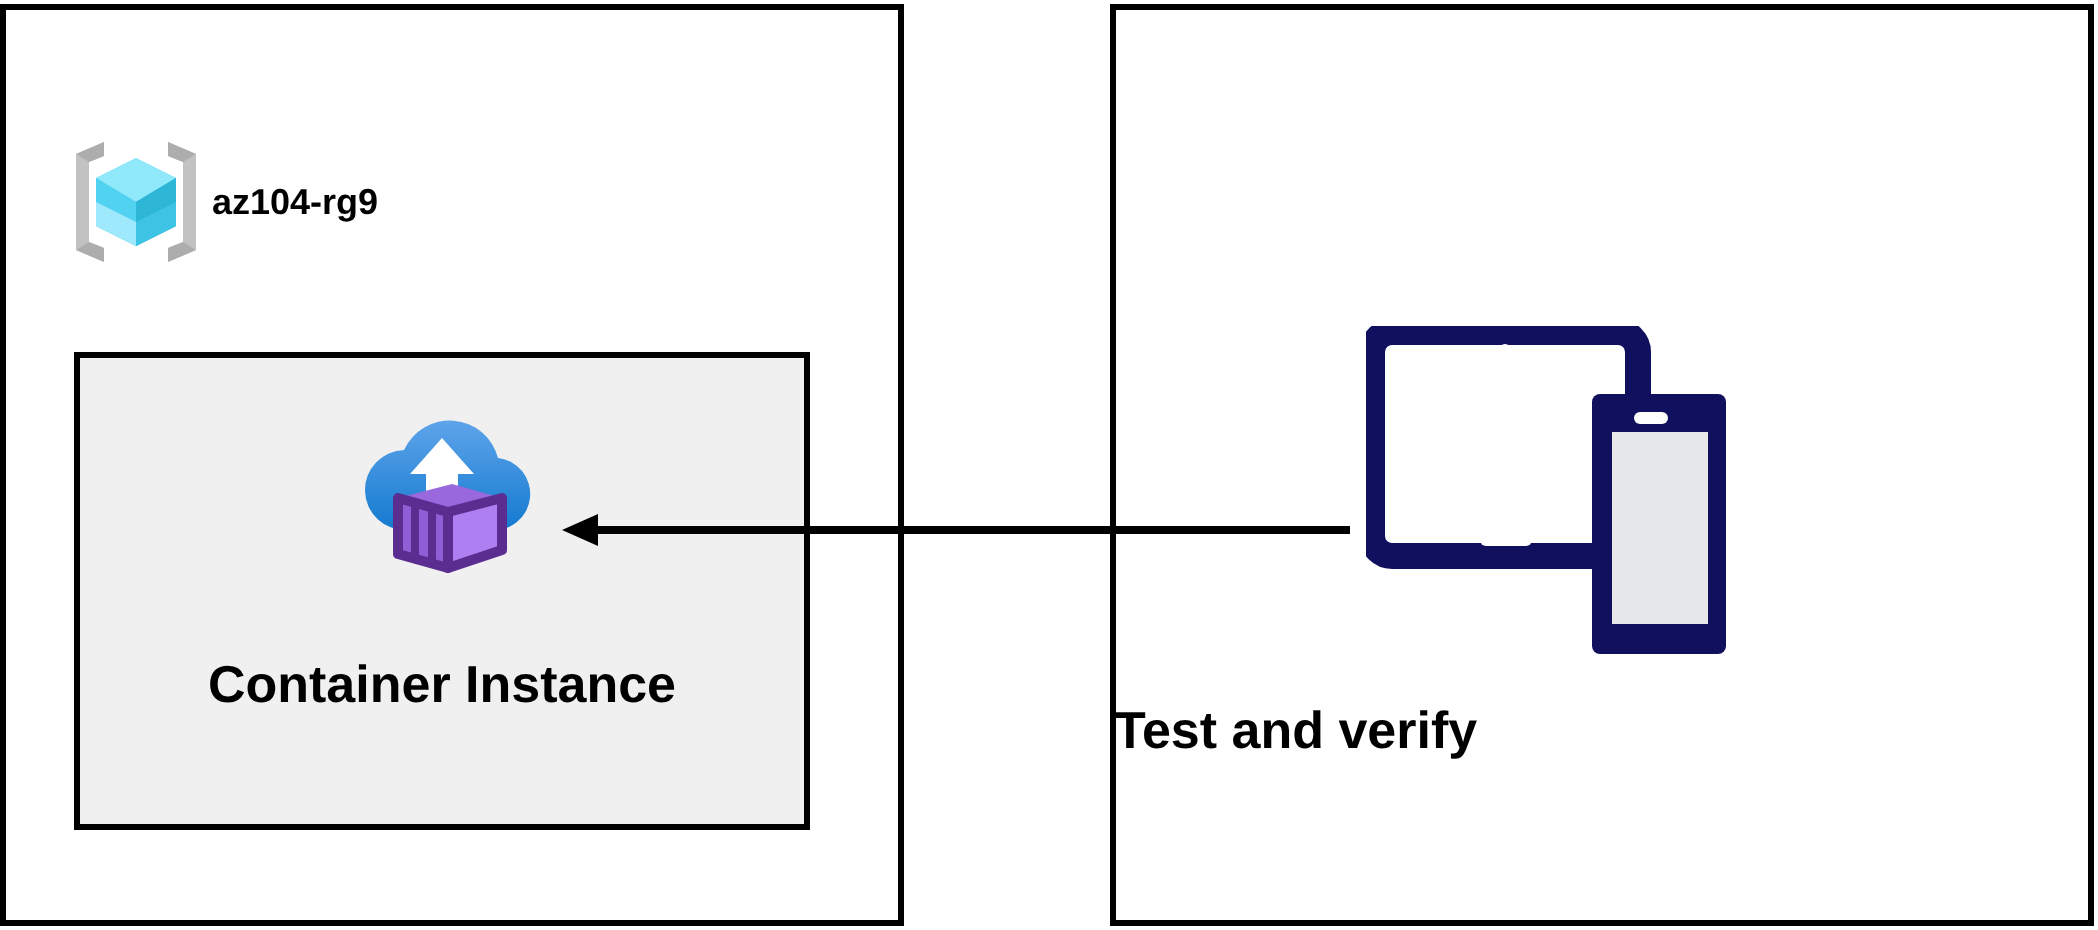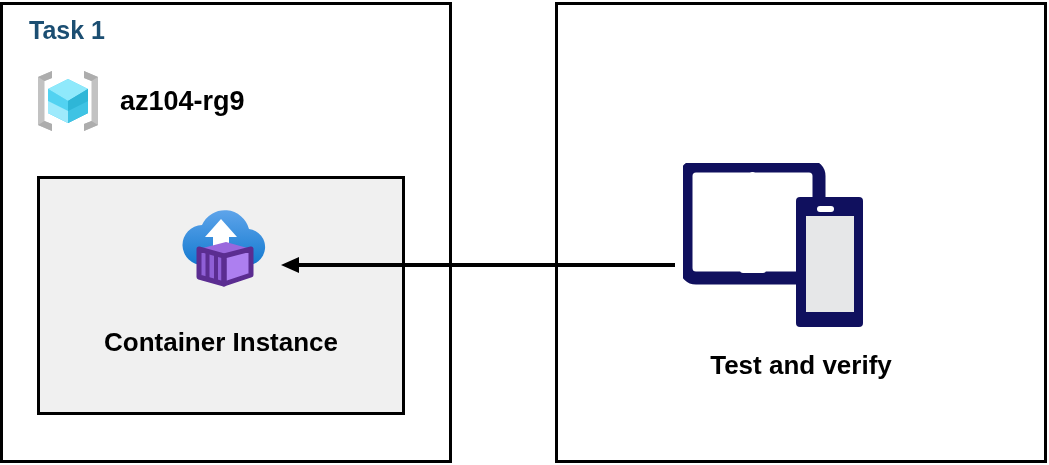--- a/index.html
+++ b/index.html
@@ -51,22 +51,21 @@
     height: 78px;
     display: flex;
     align-items: center;
   }
   #rg-icon {
     width: 76px;
     height: 76px;
     flex: 0 0 auto;
   }
   #rg-label {
-    margin-left: 14px;
-    font-size: 27px;
+    font-size: 18px;
     font-weight: bold;
     color: #000000;
     white-space: nowrap;
   }
 
   
   #container-card {
     position: absolute;
     left: 37px;
     top: 176px;
@@ -102,21 +101,21 @@
     left: 683px;
     top: 163px;
     width: 183px;
     height: 168px;
   }
   #devices-label {
     position: absolute;
     left: 557px;
     top: 350px;
     width: 488px;
-    text-align: center;
+    text-align: left;
     font-size: 26px;
     font-weight: bold;
     color: #000000;
     white-space: nowrap;
   }
 
   
   #flow-arrow {
     position: absolute;
     left: 275px;
@@ -126,21 +125,20 @@
     pointer-events: none;
   }
 </style>
 </head>
 <body>
 
 <div id="diagram">
 
   <div class="panel" id="panel-task1"></div>
 
-  <div class="panel-title" id="title-task1">Task 1</div>
 
   <div id="rg-row">
     <svg id="rg-icon" viewBox="0 0 76 76">
 
       <path d="M22 8 L8 14 L8 62 L22 68 L22 61 L14.5 58 L14.5 18 L22 15 Z" fill="#c2c2c2"></path>
       <path d="M22 8 L8 14 L14.5 18 L22 15 Z" fill="#adadad"></path>
       <path d="M8 62 L22 68 L22 61 L14.5 58 Z" fill="#adadad"></path>
 
       <path d="M54 8 L68 14 L68 62 L54 68 L54 61 L61.5 58 L61.5 18 L54 15 Z" fill="#c2c2c2"></path>
       <path d="M54 8 L68 14 L61.5 18 L54 15 Z" fill="#adadad"></path>

